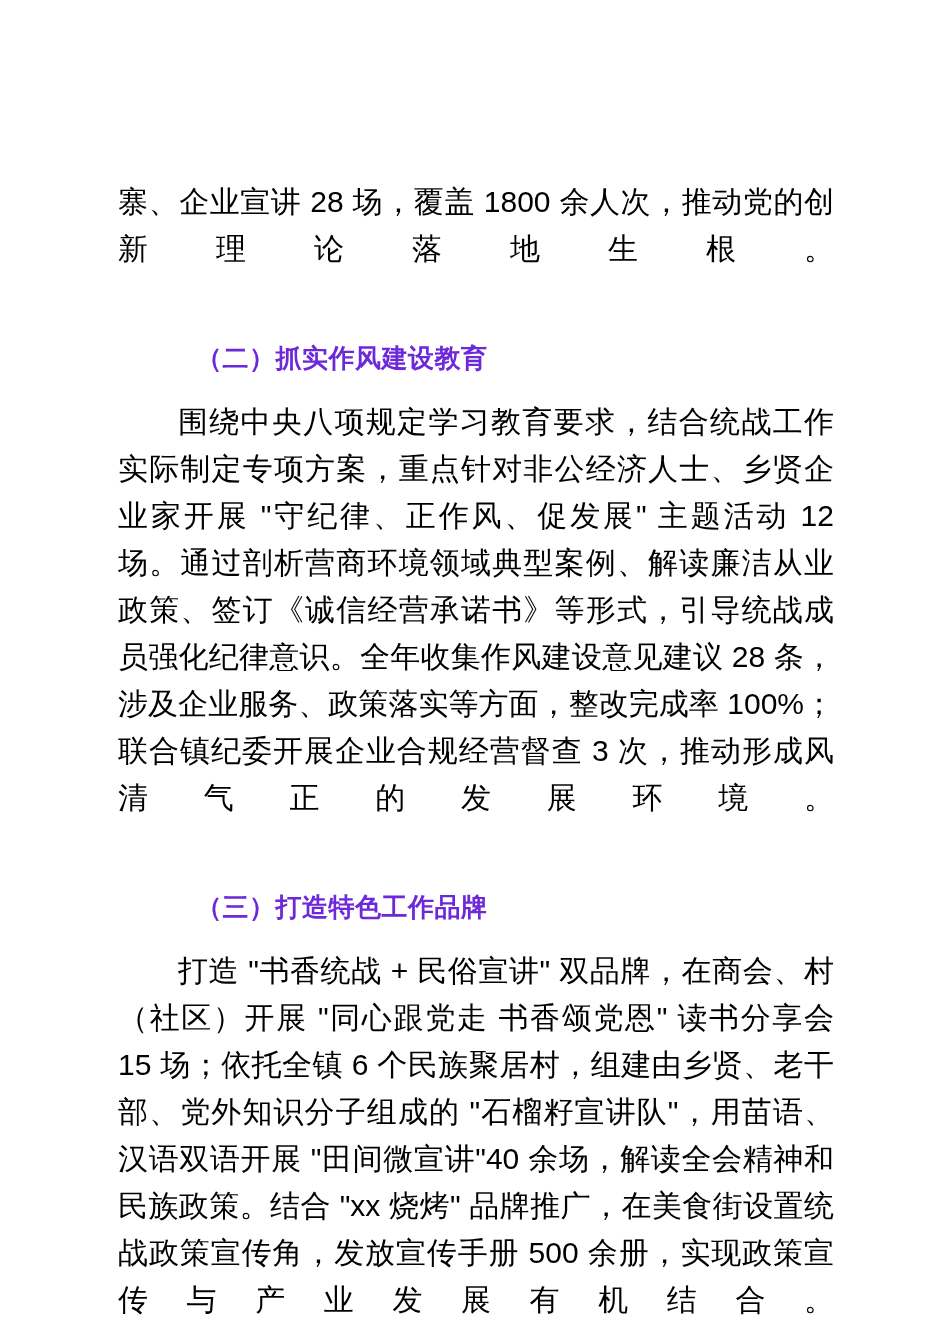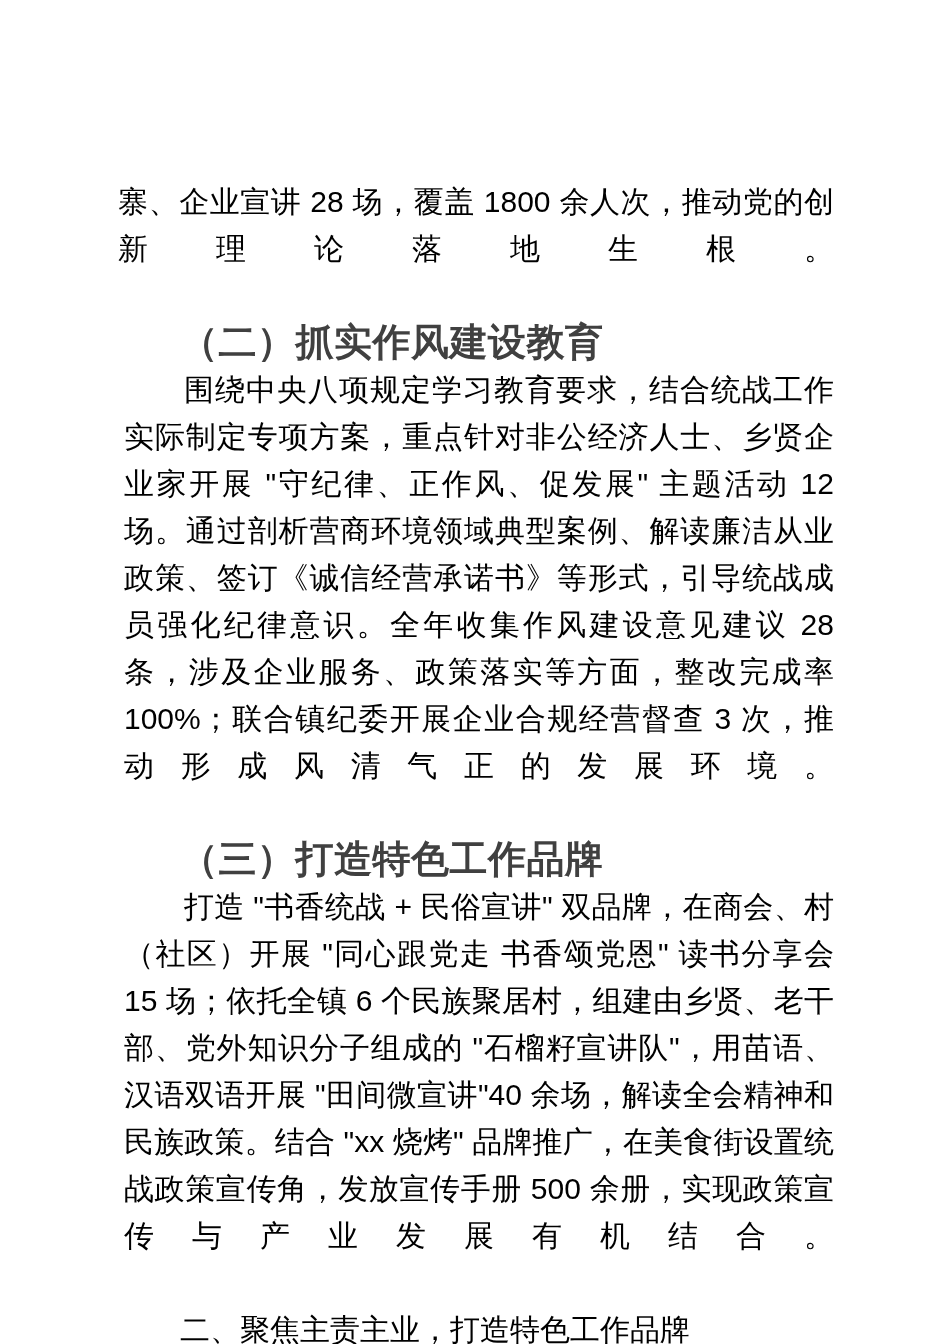--- a/index.html
+++ b/index.html
@@ -50,33 +50,32 @@
   }
 
   
   .para.cont {
     text-indent: 0;
   }
 
   
   .para.indent {
     text-indent: 60px;
-    margin-left: 6px;
   }
 
   
   .heading {
-    margin: 0;
-    font-size: 38px;
+    margin: 16px;
+    font-size: 26px;
     line-height: 47px;
     font-weight: 700;
     text-indent: 62px;
     text-align: left;
     letter-spacing: 0.5px;
-    color: #404040;
+    color: #6d28d9;
   }
 
   
   .section-heading {
     margin: 0;
     font-size: 30px;
     line-height: 47px;
     font-weight: 400;
     text-indent: 62px;
     text-align: left;

